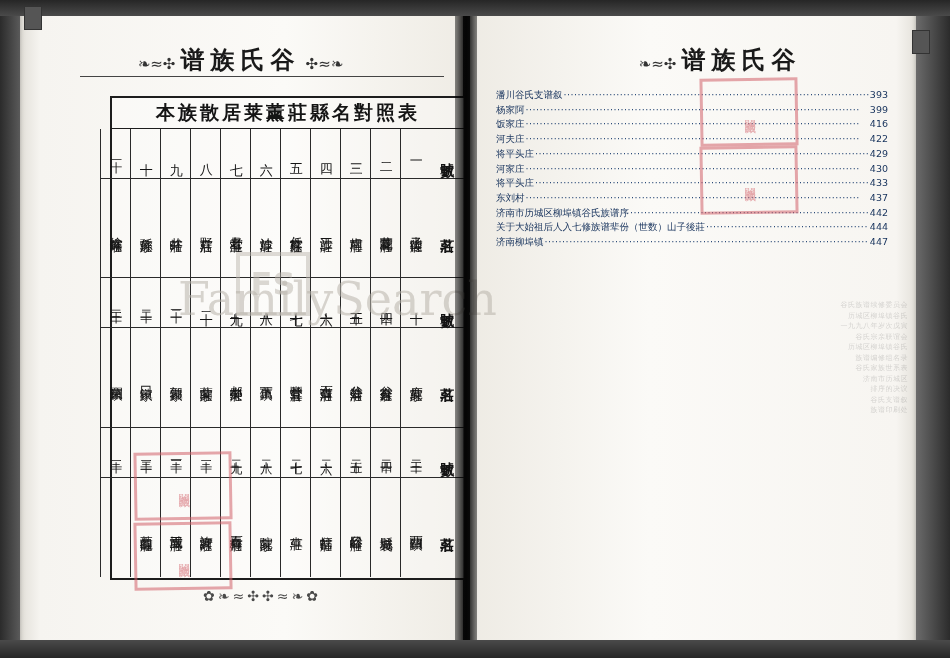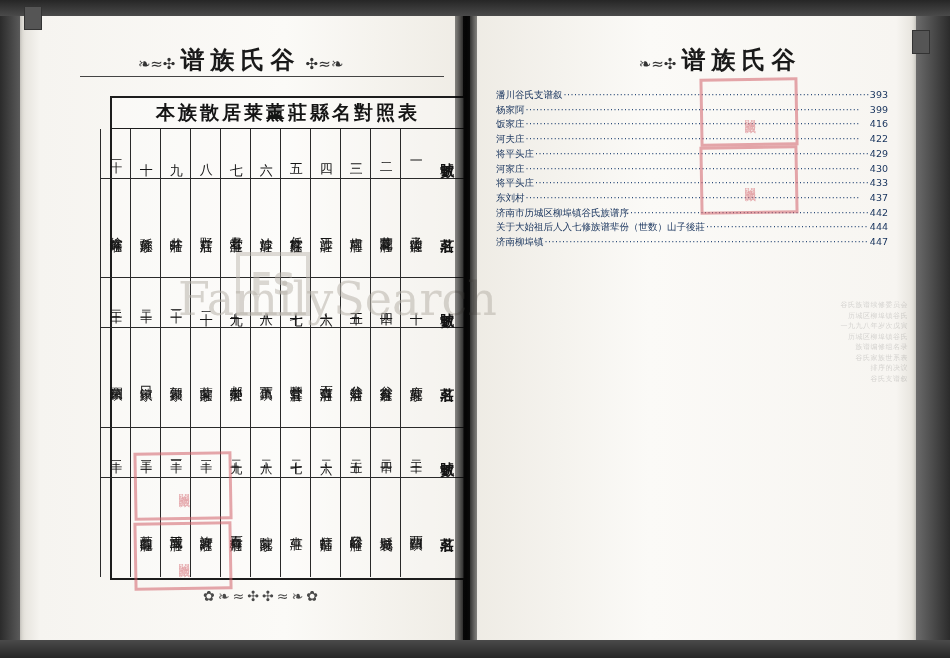--- a/index.html
+++ b/index.html
@@ -420,25 +420,28 @@
         <span class="toc-label">济南柳埠镇</span>
         <span class="toc-dots">·······························································································</span>
         <span class="toc-page">447</span>
       </div>
     </div>
 
     <div class="ghost">
       <div class="ghost-row">谷氏族谱续修委员会</div>
       <div class="ghost-row">历城区柳埠镇谷氏</div>
       <div class="ghost-row">一九九八年岁次戊寅</div>
+      <div class="ghost-row">谷氏宗亲联谊会</div>
       <div class="ghost-row">历城区柳埠镇谷氏</div>
       <div class="ghost-row">族谱编修组名录</div>
       <div class="ghost-row">谷氏家族世系表</div>
+      <div class="ghost-row">济南市历城区</div>
       <div class="ghost-row">排序的决议</div>
       <div class="ghost-row">谷氏支谱叙</div>
+      <div class="ghost-row">族谱印刷处</div>
     </div>
 
     <div class="seal seal-1">
       <span class="sv">閣譜藏</span>
     </div>
     <div class="seal seal-2">
       <span class="sv">閣譜藏</span>
     </div>
 
     <div class="wm-badge">FS</div>

